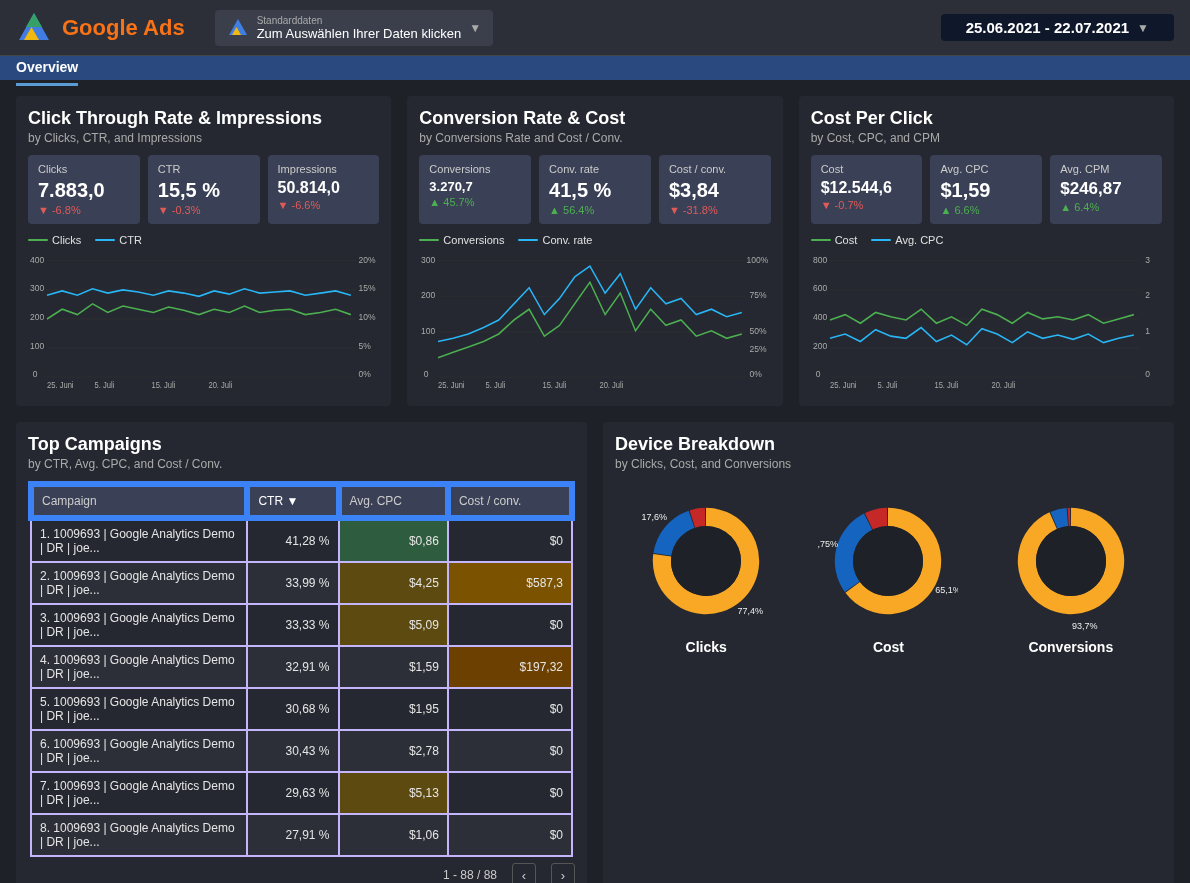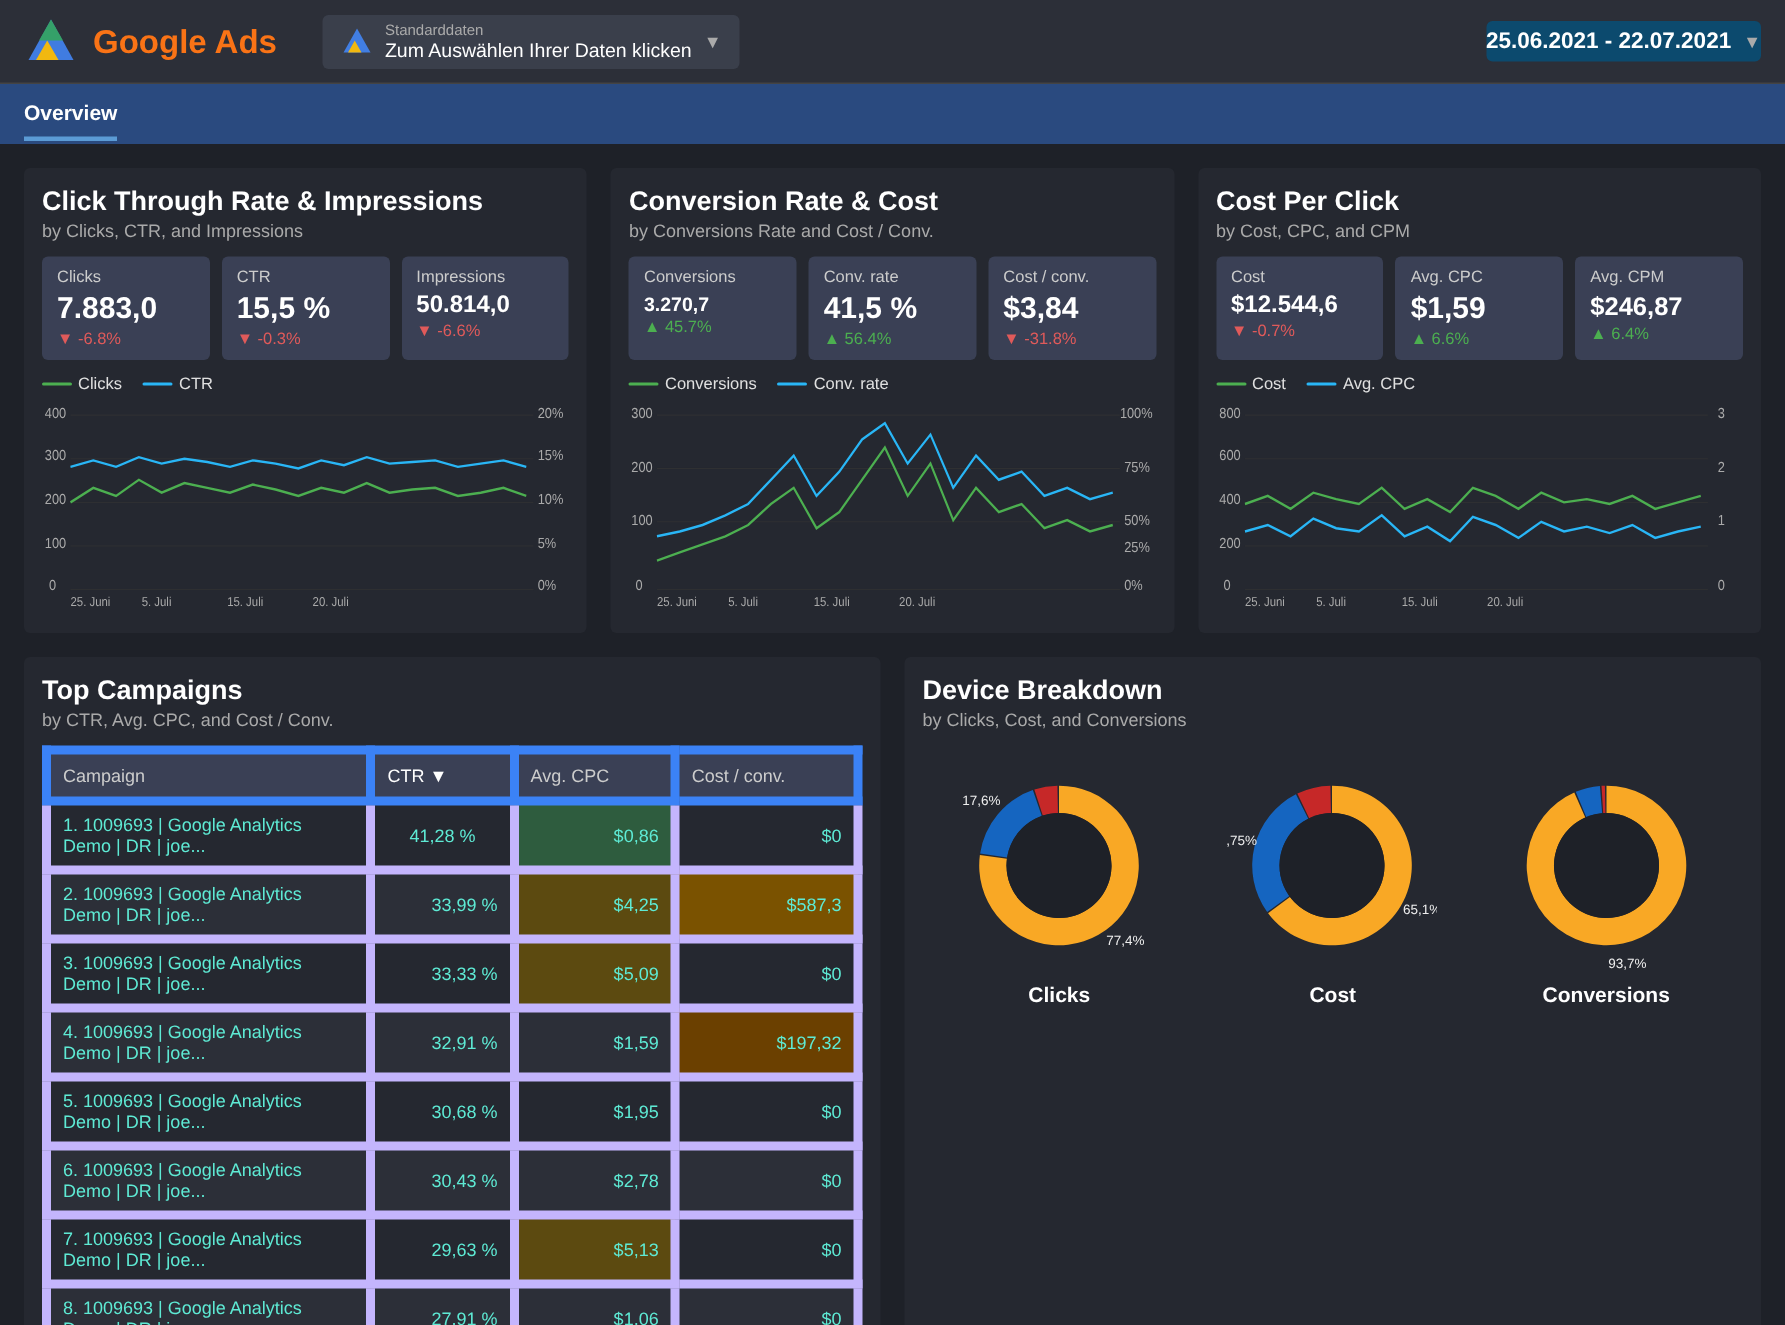--- a/index.html
+++ b/index.html
@@ -55,36 +55,36 @@
       color: #aaa;
     }
     .std-value {
       font-size: 13px;
       color: #fff;
     }
     .header-right {
       margin-left: auto;
       display: flex;
       align-items: center;
-      background: #0c4a6e;
+      background: #0f172a;
       border-radius: 4px;
-      padding: 5px 0;
+      padding: 5px 25px;
       gap: 8px;
       font-size: 15px;
       font-weight: bold;
       color: #fff;
       cursor: pointer;
     }
     .chevron-down { font-size: 12px; color: #aaa; }
 
     
     .nav-bar {
       background: #2a4a7f;
       padding: 0 16px;
-      height: 40px;
+      height: 24px;
       display: flex;
       align-items: center;
     }
     .nav-tab {
       color: #fff;
       font-size: 14px;
       font-weight: bold;
       padding: 8px 0;
       border-bottom: 3px solid #5b9bd5;
     }
@@ -203,22 +203,22 @@
       color: #ccc;
       font-weight: normal;
       border: 6px solid #3b82f6;
     }
     .campaign-table th.sorted {
       color: #fff;
       margin-top: 44px;
     }
     .campaign-table td {
       padding: 6px 8px;
-      border: 6px solid #c4b5fd;
-      color: #5eead4;
+      border: 2px solid #c4b5fd;
+      color: #e5e5e5;
     }
     .campaign-table tr:nth-child(even) td {
       background: #2c2f38;
     }
     .campaign-table tr:nth-child(odd) td {
       background: #252830;
     }
     .ctr-cell {
       color: #fff;
     }
@@ -534,21 +534,21 @@
           <tr>
             <th style="width:40%;">Campaign</th>
             <th class="sorted">CTR ▼</th>
             <th>Avg. CPC</th>
             <th>Cost / conv.</th>
           </tr>
         </thead>
         <tbody id="campaign-tbody">
         <tr>
               <td>1. 1009693 | Google Analytics Demo | DR | joe...</td>
-              <td class="ctr-cell" style="text-align: center;">41,28 %</td>
+              <td class="ctr-cell" style="text-align: right;">41,28 %</td>
               <td class="avg-cpc-cell-green" style="text-align: right;">$0,86</td>
               <td style="text-align: right;">$0</td>
             </tr>
             <tr>
               <td>2. 1009693 | Google Analytics Demo | DR | joe...</td>
               <td class="ctr-cell" style="text-align: right;">33,99 %</td>
               <td class="avg-cpc-cell-amber" style="text-align: right;">$4,25</td>
               <td class="cost-conv-amber" style="text-align: right;">$587,3</td>
             </tr>
             <tr>

